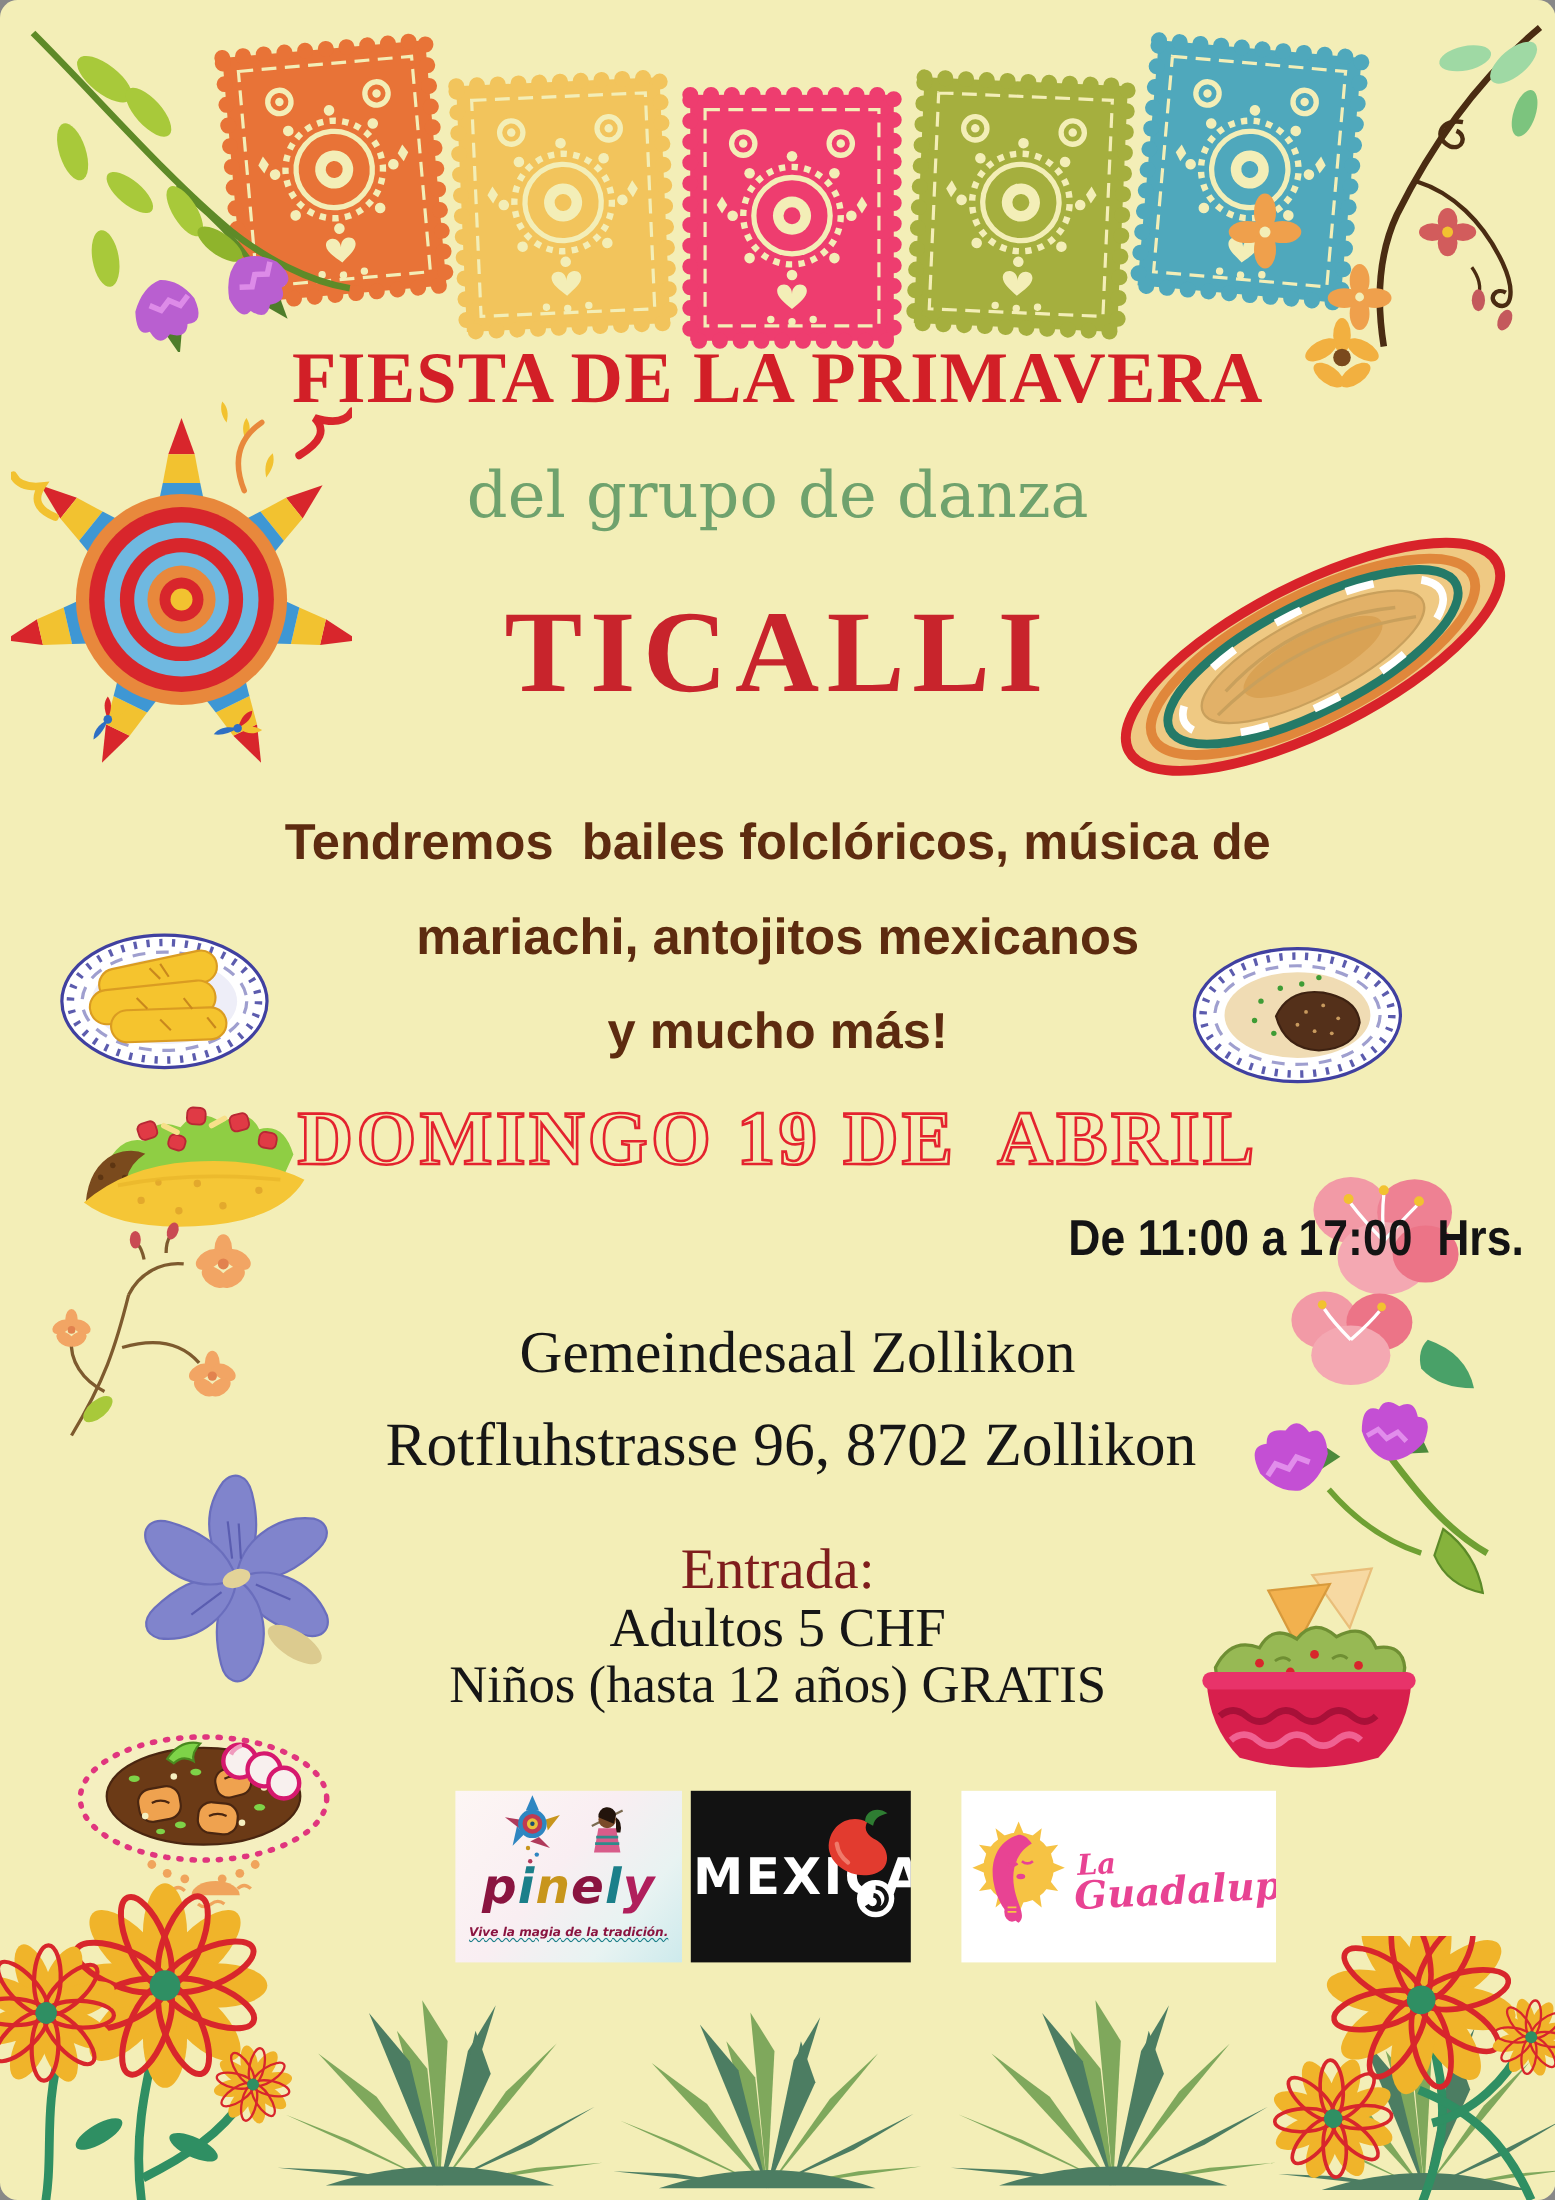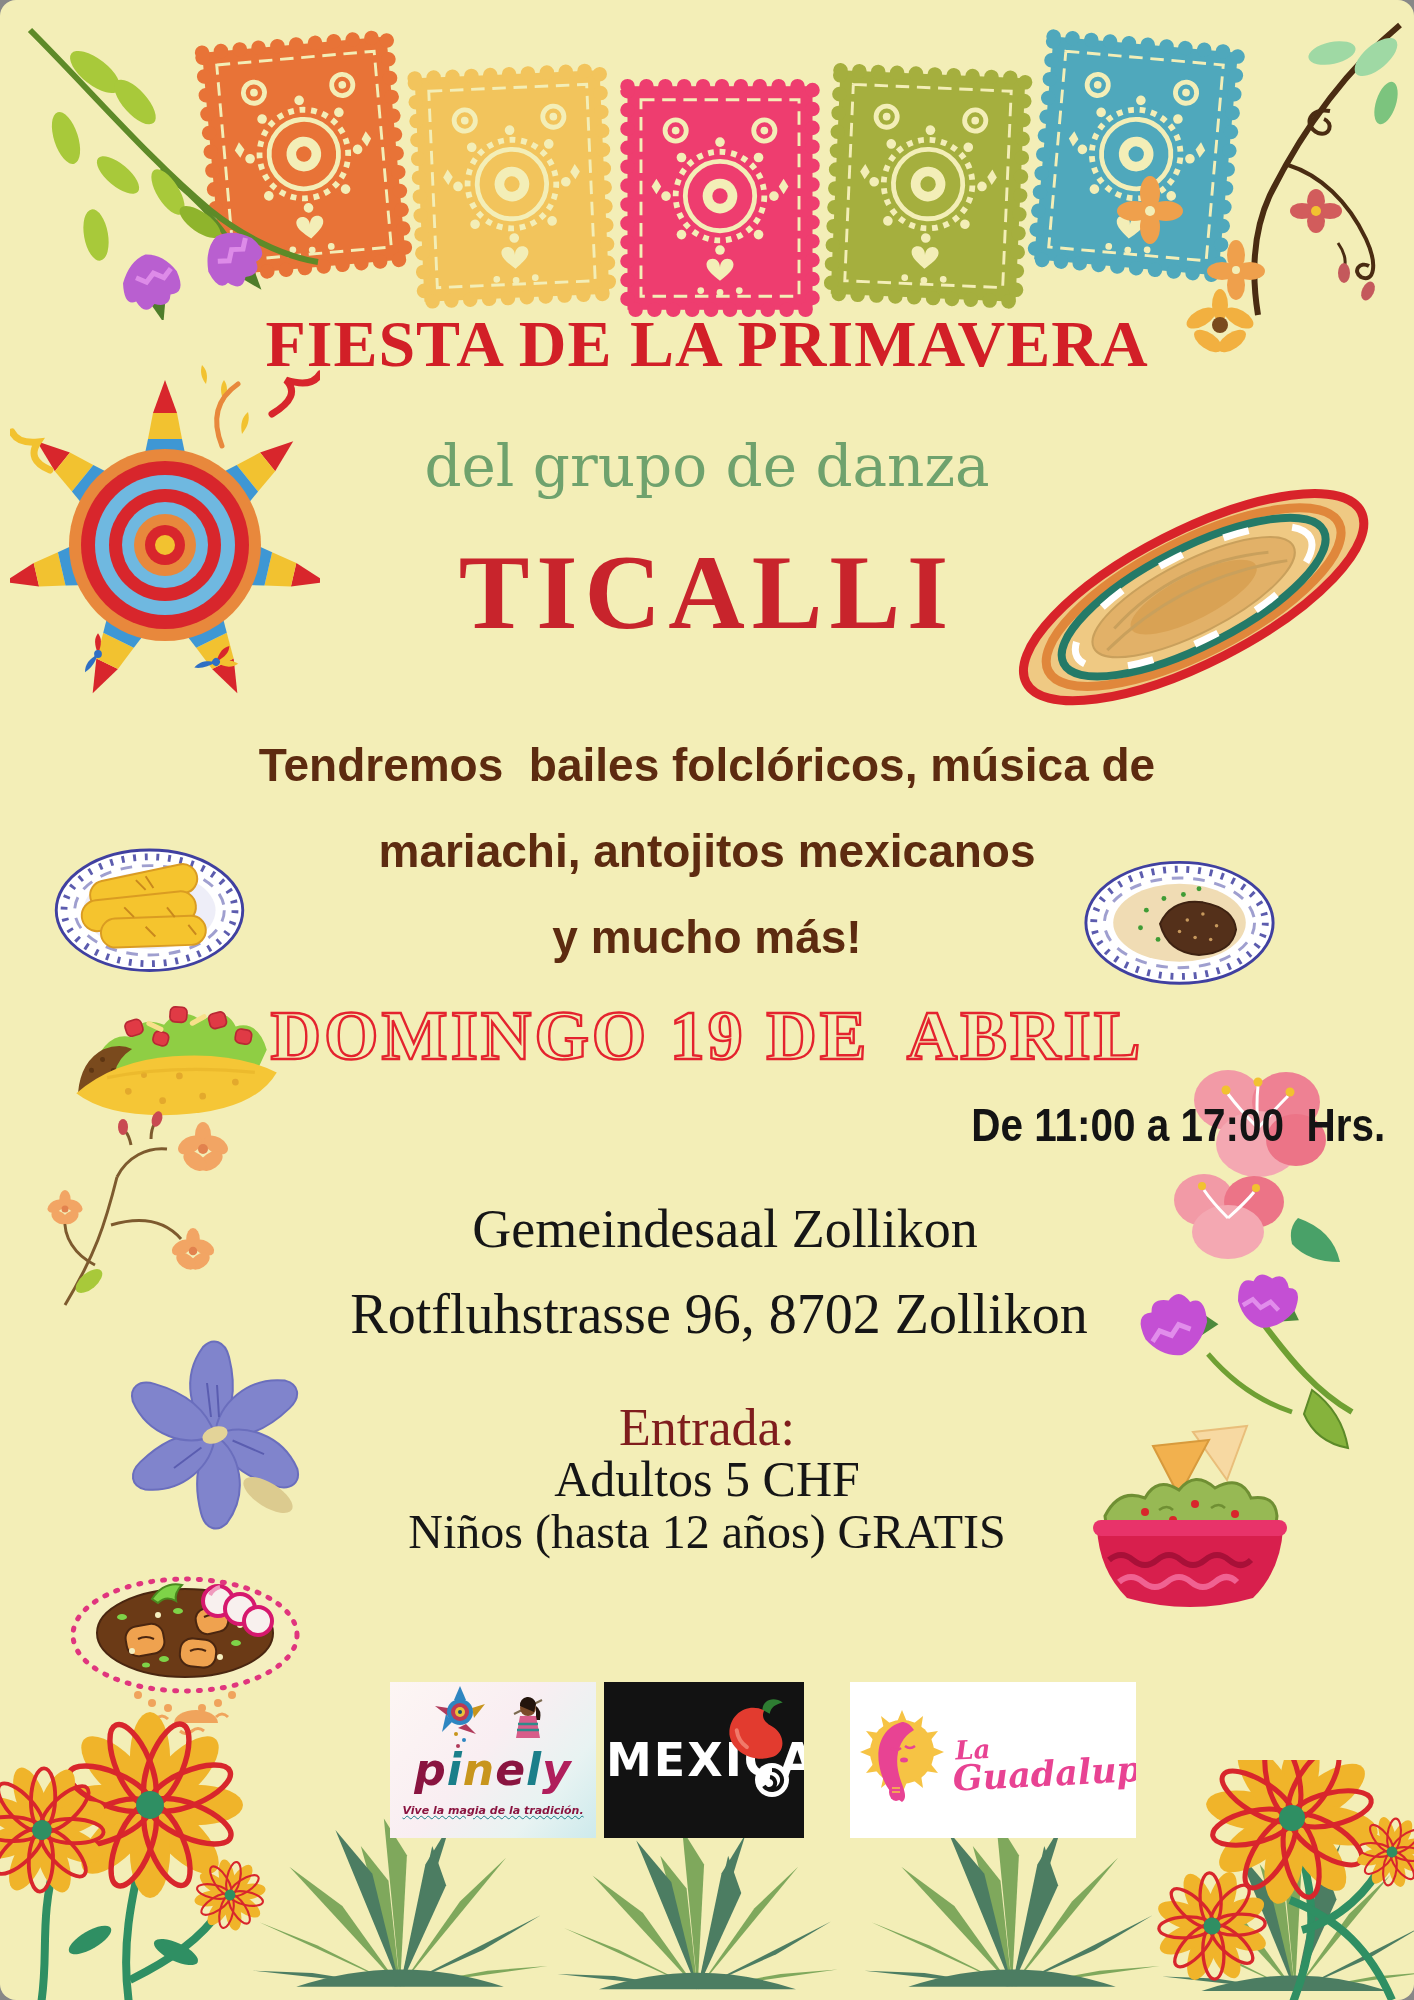--- a/index.html
+++ b/index.html
@@ -7,37 +7,37 @@
   #poster{
     position:relative;width:1414px;height:2000px;margin:0 auto;
     background:#F3EEB7;overflow:hidden;
     font-family:"Liberation Serif",serif;
     border-radius:16px;
   }
   .abs{position:absolute;}
   .txt{position:absolute;left:0;right:0;text-align:center;}
   .pre{white-space:pre-wrap;}
   .title{top:306px;font-size:66px;font-weight:bold;color:#D21F27;letter-spacing:1px;}
-  .subtitle{top:432px;font-size:58px;font-family:"DejaVu Serif",serif;color:#6FA26D;}
+  .subtitle{top:416px;font-size:58px;font-family:"DejaVu Serif",serif;color:#6FA26D;}
   .groupname{top:532px;font-size:106px;font-weight:bold;color:#C8242C;letter-spacing:7px;}
   .desc{top:722px;font-size:46px;line-height:86px;color:#5D2B10;font-family:"Liberation Sans",sans-serif;font-weight:bold;}
   .date{
     top:996px;font-size:70px;font-weight:bold;color:#E4232E;letter-spacing:3px;
     -webkit-text-fill-color:transparent;-webkit-text-stroke:2.4px #E4232E;
   }
   .time{top:1098px;font-family:"Liberation Sans",sans-serif;font-weight:bold;font-size:46px;color:#141414;text-align:right;}
   .time>span{display:inline-block;transform:scaleX(.88);}
   .venue{top:1198px;font-size:54px;color:#161616;padding-left:36px;}
   .address{top:1282px;font-size:56px;color:#161616;margin-left:24px;}
   .entrada{top:1398px;font-size:52px;color:#7f1d1d;}
   .adults{top:1450px;font-size:50px;color:#161616;}
   .children{top:1504px;font-size:48px;color:#161616;}
   .flag{position:absolute;width:212px;height:252px;}
   
-  .logo{position:absolute;top:1682px;height:156px;overflow:hidden;}
+  .logo{position:absolute;top:1628px;height:156px;overflow:hidden;margin-left:24px;}
   .logo-pinely{left:390px;width:206px;background:linear-gradient(130deg,#fdf6f4 0%,#f9eef2 45%,#e8f3f2 75%,#cdeaec 100%);}
   .logo-mexica{left:604px;width:200px;background:#121212;display:flex;align-items:center;justify-content:flex-start;padding-left:2px;box-sizing:border-box;}
   .logo-guada{left:850px;width:286px;background:#ffffff;display:flex;align-items:center;}
   .pinely-word{position:absolute;left:0;right:0;top:62px;text-align:center;
     font-family:"DejaVu Sans",sans-serif;font-style:italic;font-weight:bold;font-size:44px;letter-spacing:1px;}
   .pinely-tag{position:absolute;left:0;right:0;top:122px;text-align:center;
     font-family:"DejaVu Sans",sans-serif;font-style:italic;font-weight:bold;font-size:11px;color:#8A1440;
     text-decoration:underline wavy #1B7F8A 1px;}
   .mexica-word{font-family:"DejaVu Sans",sans-serif;font-weight:bold;font-size:46px;color:#ffffff;letter-spacing:2px;}
   .mexica-chili{position:absolute;right:6px;top:14px;}

